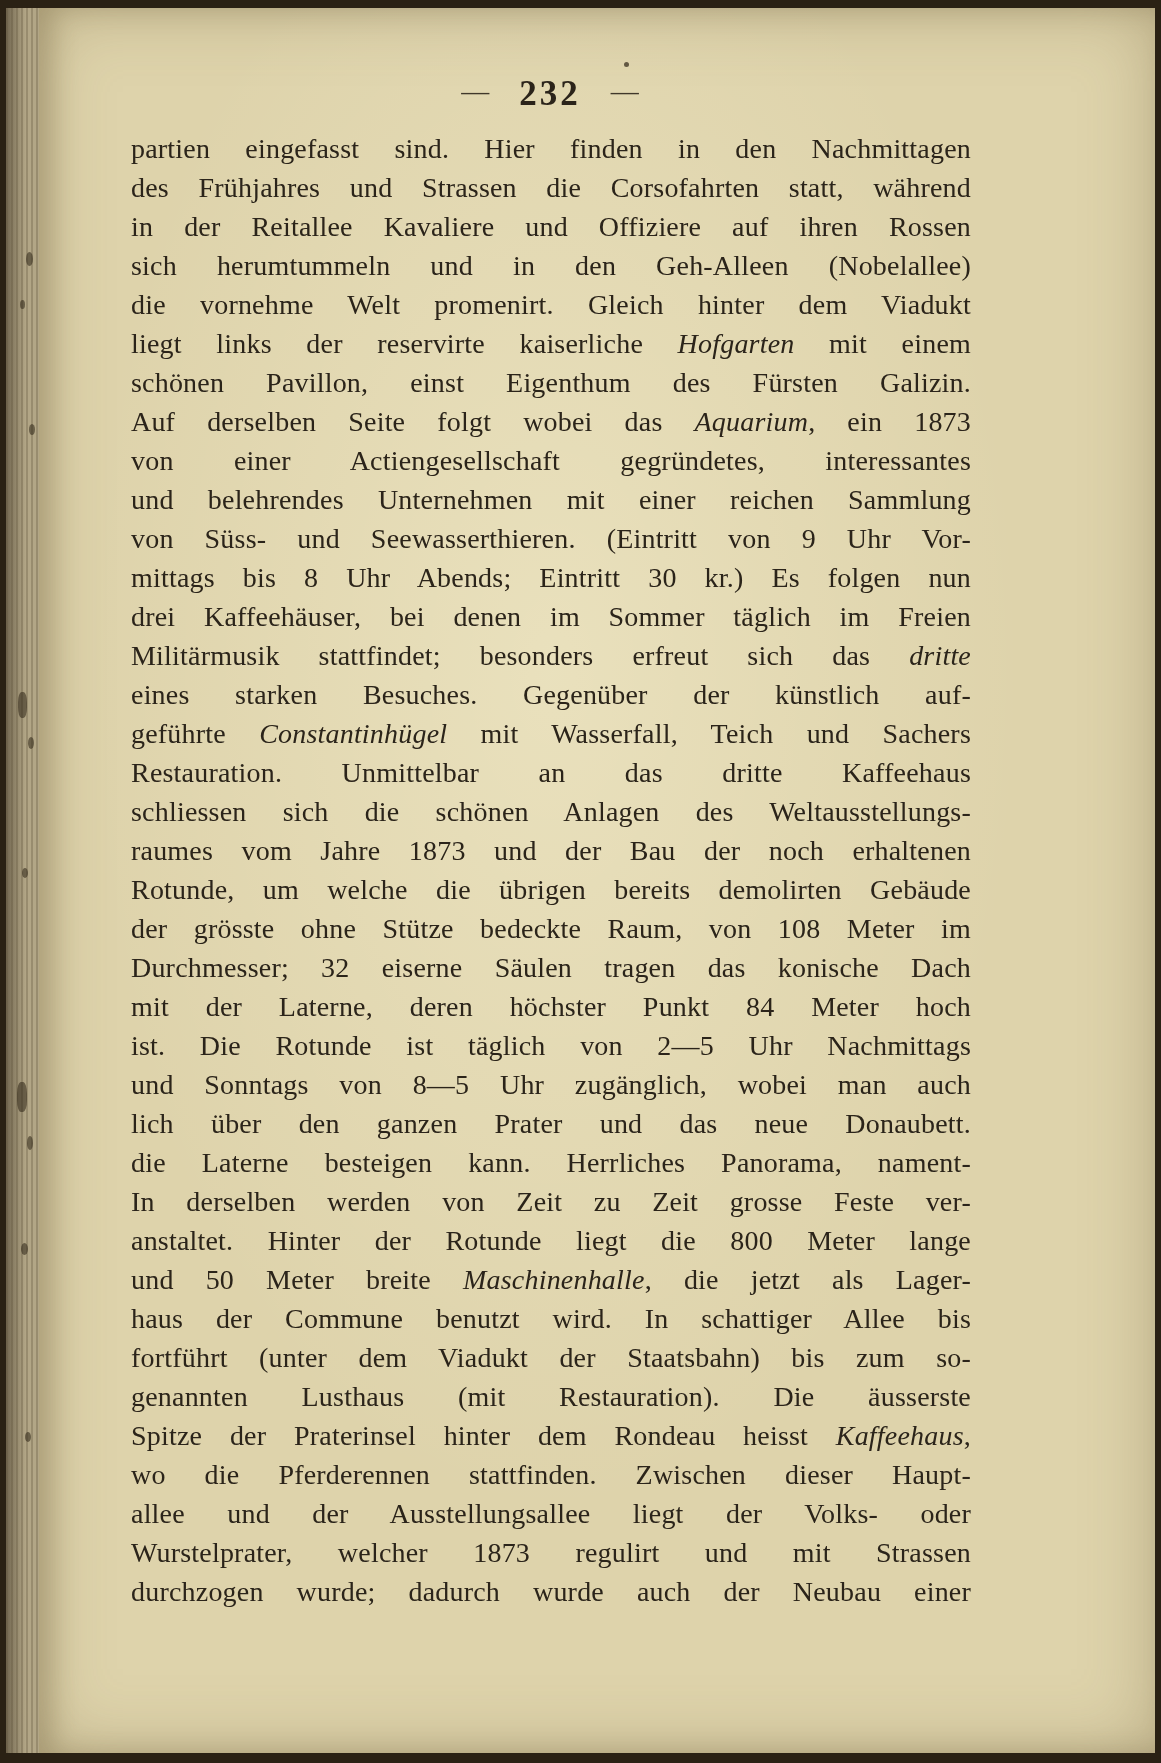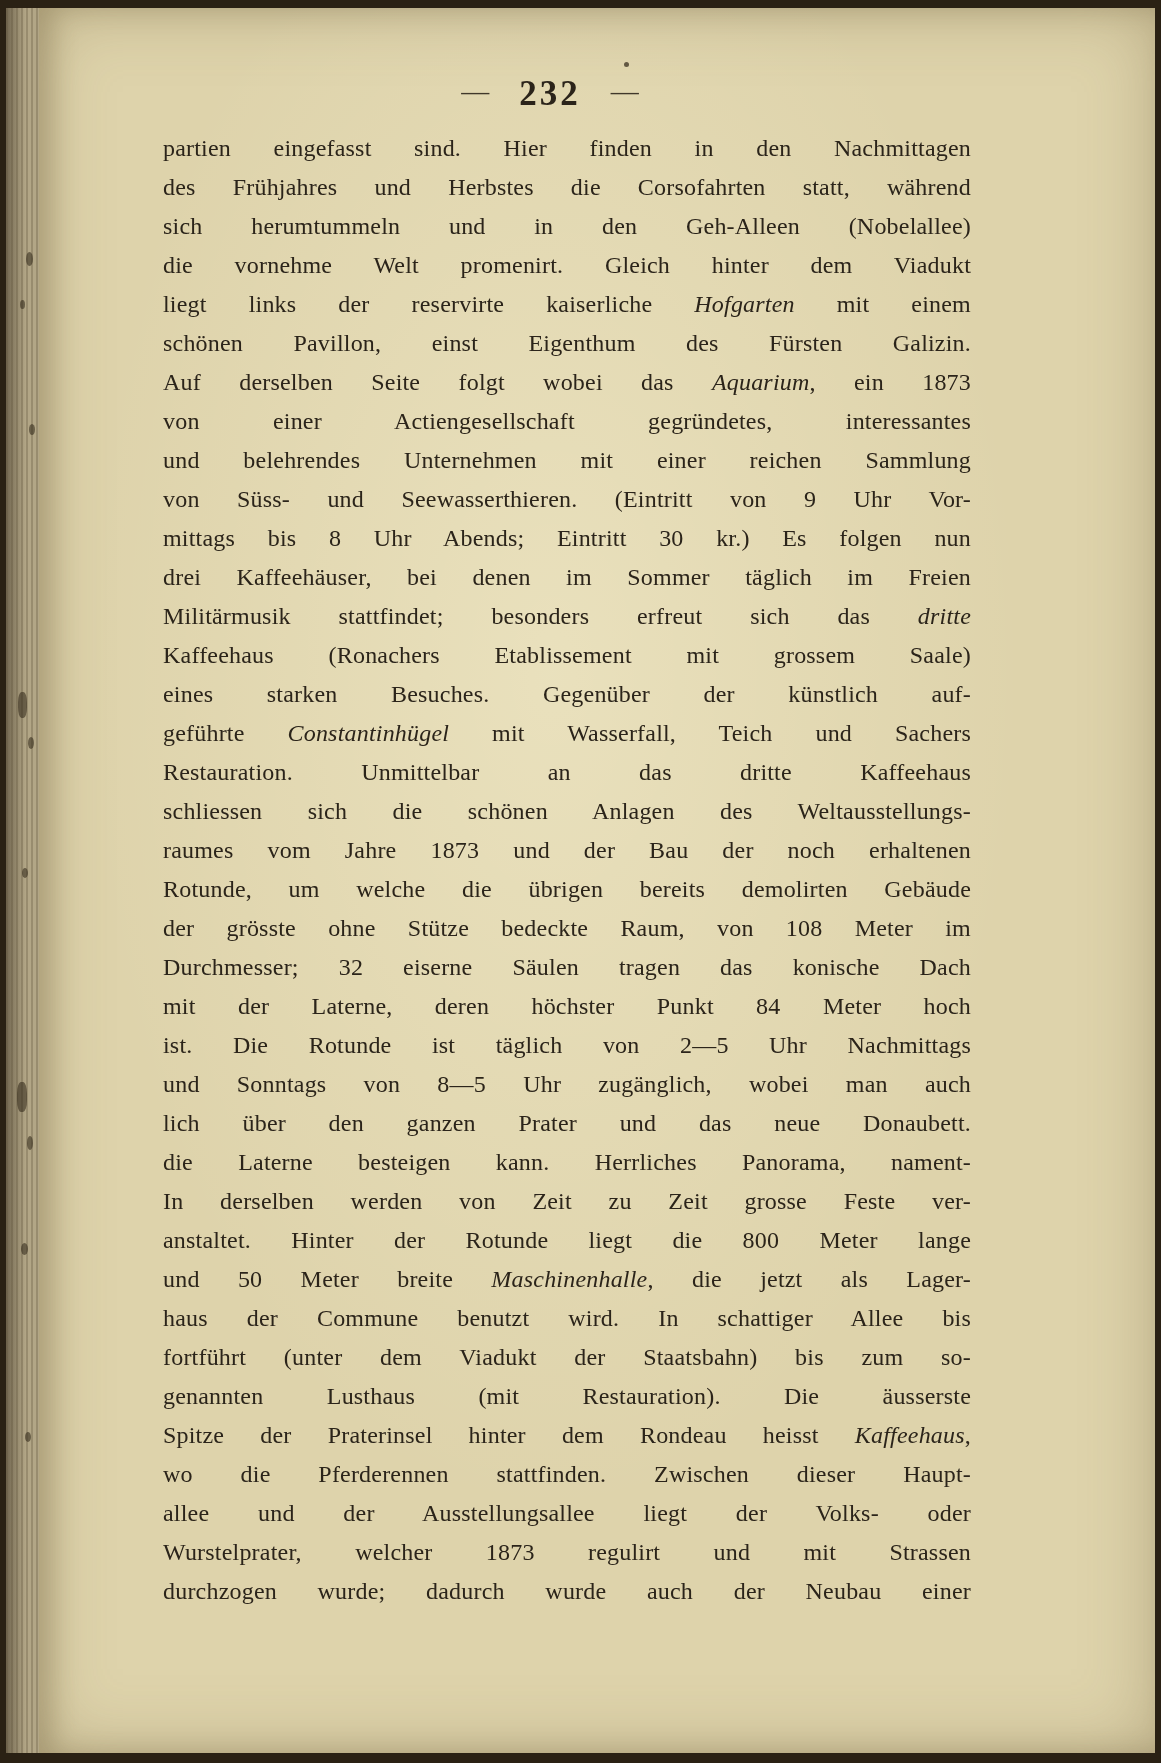--- a/index.html
+++ b/index.html
@@ -56,26 +56,25 @@
     color: #40382a;
     position: relative; top: -5px;
     margin: 0 30px;
   }
   .text-block {
     position: absolute;
     top: 121px; left: 92px; width: 840px;
     color: var(--ink, #2b241a);
   }
   .line {
-    font-size: 24px;
+    font-size: 28px;
     line-height: 39px;
     letter-spacing: .2px;
     text-align: justify;
     text-align-last: justify;
-    margin-left: 32px;
     -moz-text-align-last: justify;
   }
   .line em { }
   
   .speck {
     position: absolute;
     background: rgba(46,36,22,.55);
     border-radius: 50%;
   }
   .s1 { left: 26px; top: 252px;  width: 7px;  height: 14px; }
@@ -126,33 +125,33 @@
   <div class="page">
 
     <div class="ink-dot"></div>
 
     <div class="page-header">
       <span class="dash">—</span><span class="page-number">232</span><span class="dash">—</span>
     </div>
 
     <div class="text-block" id="text-block">
         <div class="line"><span>partien eingefasst sind.  Hier finden in den Nachmittagen</span></div>
-        <div class="line"><span>des Frühjahres und Herbstes die Corsofahrten statt, während</span></div>
+        <div class="line"><span>des Frühjahres und Strassen die Corsofahrten statt, während</span></div>
+        <div class="line"><span>in der Reitallee Kavaliere und Offiziere auf ihren Rossen</span></div>
         <div class="line"><span>sich herumtummeln und in den Geh-Alleen (Nobelallee)</span></div>
         <div class="line"><span>die vornehme Welt promenirt.  Gleich hinter dem Viadukt</span></div>
         <div class="line"><span>liegt links der reservirte kaiserliche </span><em>Hofgarten</em><span> mit einem</span></div>
         <div class="line"><span>schönen Pavillon, einst Eigenthum des Fürsten Galizin.</span></div>
         <div class="line"><span>Auf derselben Seite folgt wobei das </span><em>Aquarium</em><span>, ein 1873</span></div>
         <div class="line"><span>von einer Actiengesellschaft gegründetes, interessantes</span></div>
         <div class="line"><span>und belehrendes Unternehmen mit einer reichen Sammlung</span></div>
         <div class="line"><span>von Süss- und Seewasserthieren.  (Eintritt von 9 Uhr Vor-</span></div>
         <div class="line"><span>mittags bis 8 Uhr Abends; Eintritt 30 kr.)  Es folgen nun</span></div>
         <div class="line"><span>drei Kaffeehäuser, bei denen im Sommer täglich im Freien</span></div>
         <div class="line"><span>Militärmusik stattfindet; besonders erfreut sich das </span><em>dritte</em></div>
-        <div class="line"><span>Kaffeehaus (Ronachers Etablissement mit grossem Saale)</span></div>
         <div class="line"><span>eines starken Besuches.  Gegenüber der künstlich auf-</span></div>
         <div class="line"><span>geführte </span><em>Constantinhügel</em><span> mit Wasserfall, Teich und Sachers</span></div>
         <div class="line"><span>Restauration.  Unmittelbar an das dritte Kaffeehaus</span></div>
         <div class="line"><span>schliessen sich die schönen Anlagen des Weltausstellungs-</span></div>
         <div class="line"><span>raumes vom Jahre 1873 und der Bau der noch erhaltenen</span></div>
         <div class="line"><span>Rotunde, um welche die übrigen bereits demolirten Gebäude</span></div>
         <div class="line"><span>der grösste ohne Stütze bedeckte Raum, von 108 Meter im</span></div>
         <div class="line"><span>Durchmesser; 32 eiserne Säulen tragen das konische Dach</span></div>
         <div class="line"><span>mit der Laterne, deren höchster Punkt 84 Meter hoch</span></div>
         <div class="line"><span>ist.  Die Rotunde ist täglich von 2—5 Uhr Nachmittags</span></div>

